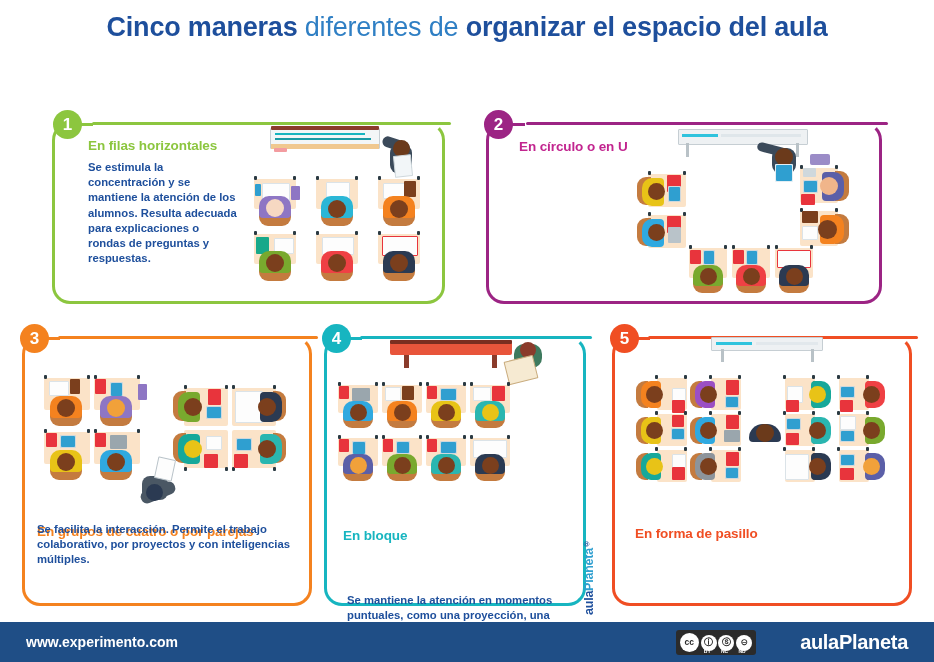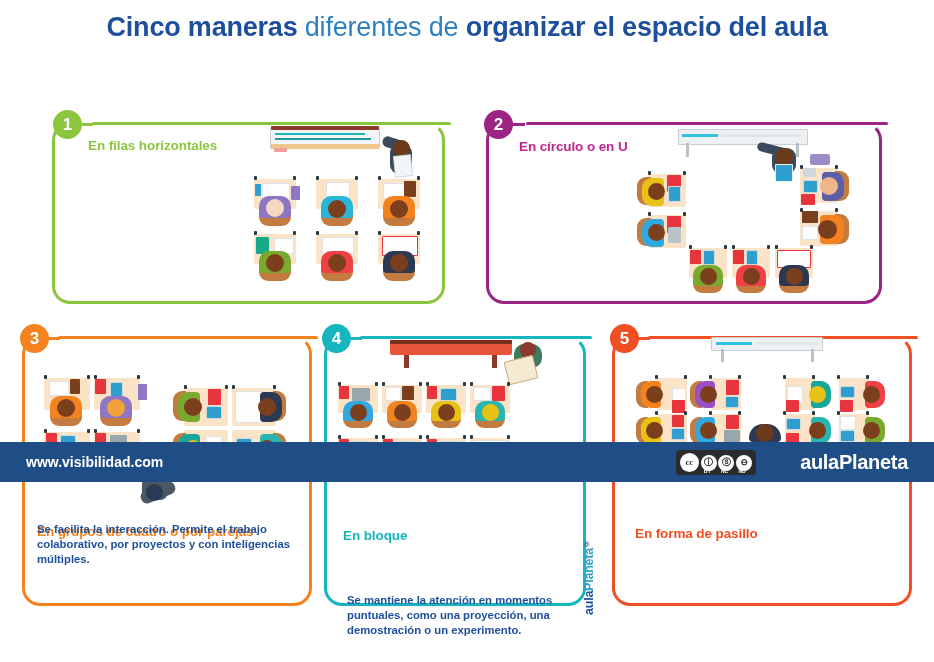--- a/index.html
+++ b/index.html
@@ -1,21 +1,21 @@
 <!DOCTYPE html>
 <html lang="es"><head>
 <meta charset="utf-8">
 <style>
   html,body{margin:0;padding:0;}
   body{
     width:934px;height:662px;overflow:hidden;background:#ffffff;
     font-family:"Liberation Sans","DejaVu Sans",sans-serif;
     -webkit-font-smoothing:antialiased;
   }
-  .page{position:relative;width:934px;height:482px;}
+  .page{position:relative;width:934px;height:662px;}
 
   
   .title{
     position:absolute;left:0;top:12px;width:934px;text-align:center;
     font-size:27px;font-weight:bold;color:#1e4f9c;letter-spacing:-0.2px;
     white-space:nowrap;
   }
   .title .lite{font-weight:normal;color:#2f7fc4;}
   .subtitle{
     position:absolute;left:0;top:60px;width:934px;text-align:center;
@@ -53,21 +53,21 @@
 
   
   .footer{position:absolute;left:0;bottom:0;width:934px;height:40px;background:#1f4e86;}
   .footer-url{position:absolute;left:26px;top:12px;color:#fff;font-size:14px;font-weight:bold;}
   .footer-brand{position:absolute;right:26px;top:9px;color:#fff;font-size:20px;font-weight:bold;letter-spacing:-0.3px;}
   .cc-badge{
     position:absolute;right:178px;top:8px;width:80px;height:25px;background:#2b2b2b;
     border-radius:3px;display:flex;align-items:center;justify-content:space-evenly;padding:0 2px;box-sizing:border-box;
   }
   .cc-ico{width:16px;height:16px;border-radius:50%;background:#fff;color:#2b2b2b;
-    font-size:9px;font-weight:bold;display:flex;align-items:center;justify-content:center;line-height:1;font-family:Liberation Serif, serif;}
+    font-size:9px;font-weight:bold;display:flex;align-items:center;justify-content:center;line-height:1;}
   .cc-ico.wide{width:19px;height:19px;font-size:8.5px;}
   .cc-labels{position:absolute;left:0;bottom:1px;width:80px;display:flex;justify-content:space-evenly;
     font-size:5px;color:#fff;font-weight:bold;}
 
   .watermark{
     position:absolute;left:582px;top:520px;width:22px;height:95px;
     color:#1e4f9c;font-size:12.5px;font-weight:bold;
     writing-mode:vertical-rl;transform:rotate(180deg);
     display:flex;align-items:flex-start;justify-content:flex-start;letter-spacing:-0.2px;
   }
@@ -103,20 +103,21 @@
   </div>
 
   <div class="card" id="card1">
     <div class="topline"></div>
   </div>
   <div class="badge" style="left:53px;top:110px;background:#8cc63f;">
     <span>1</span>
   </div>
   <div class="badge-dash" style="left:80px;top:123px;background:#8cc63f;"></div>
   <div class="c-head" style="left:88px;top:138px;color:#8cc63f;">En filas horizontales</div>
+  <div class="c-body" style="left:88px;top:160px;width:150px;">Se estimula la concentración y se mantiene la atención de los alumnos. Resulta adecuada para explicaciones o rondas de preguntas y respuestas.</div>
 
   <div class="scene" style="left:244px;top:126px;width:196px;height:172px;">
 
     <div class="board" style="left:26px;top:2px;width:108px;height:19px;background:#f3f6f7;">
       <div style="position:absolute;left:0;top:-3px;width:108px;height:4px;background:#8a3b2b;border-radius:1px;"></div>
       <div style="position:absolute;left:4px;top:4px;width:90px;height:2px;background:#17b5c0;"></div>
       <div style="position:absolute;left:4px;top:9px;width:96px;height:2px;background:#1b9aa5;"></div>
       <div style="position:absolute;left:0;top:15px;width:108px;height:5px;background:#f0c88f;"></div>
       <div style="position:absolute;left:3px;top:19px;width:13px;height:4px;background:#f39ca0;border-radius:1px;"></div>
     </div>
@@ -678,21 +679,21 @@
       <div class="chair" style="left:242px;top:117px;width:12px;height:27px;border-radius:0 9px 9px 0;background:#c47b3f;"></div>
       <div class="body-u" style="left:240px;top:117px;width:20px;height:27px;border-radius:4px 10px 10px 4px;background:#5b5fa8;"></div>
       <div class="head" style="left:238px;top:122px;width:17px;height:17px;background:#f1a13a;"></div>
     </div>
 
     <div class="teacher-body" style="left:124px;top:88px;width:32px;height:18px;border-radius:14px 14px 4px 4px;background:#2b3a52;"></div>
     <div class="teacher-head" style="left:131px;top:88px;width:18px;height:18px;"></div>
   </div>
 
   <div class="footer">
-    <div class="footer-url">www.visibilidad.com</div>
+    <div class="footer-url">www.experimento.com</div>
     <div class="cc-badge">
       <div class="cc-ico wide">cc</div>
       <div class="cc-ico">ⓘ</div>
       <div class="cc-ico">ⓢ</div>
       <div class="cc-ico">⊖</div>
       <div class="cc-labels">
         <span style="visibility:hidden;">CC</span>
         <span>BY</span>
         <span>NC</span>
         <span>ND</span>

